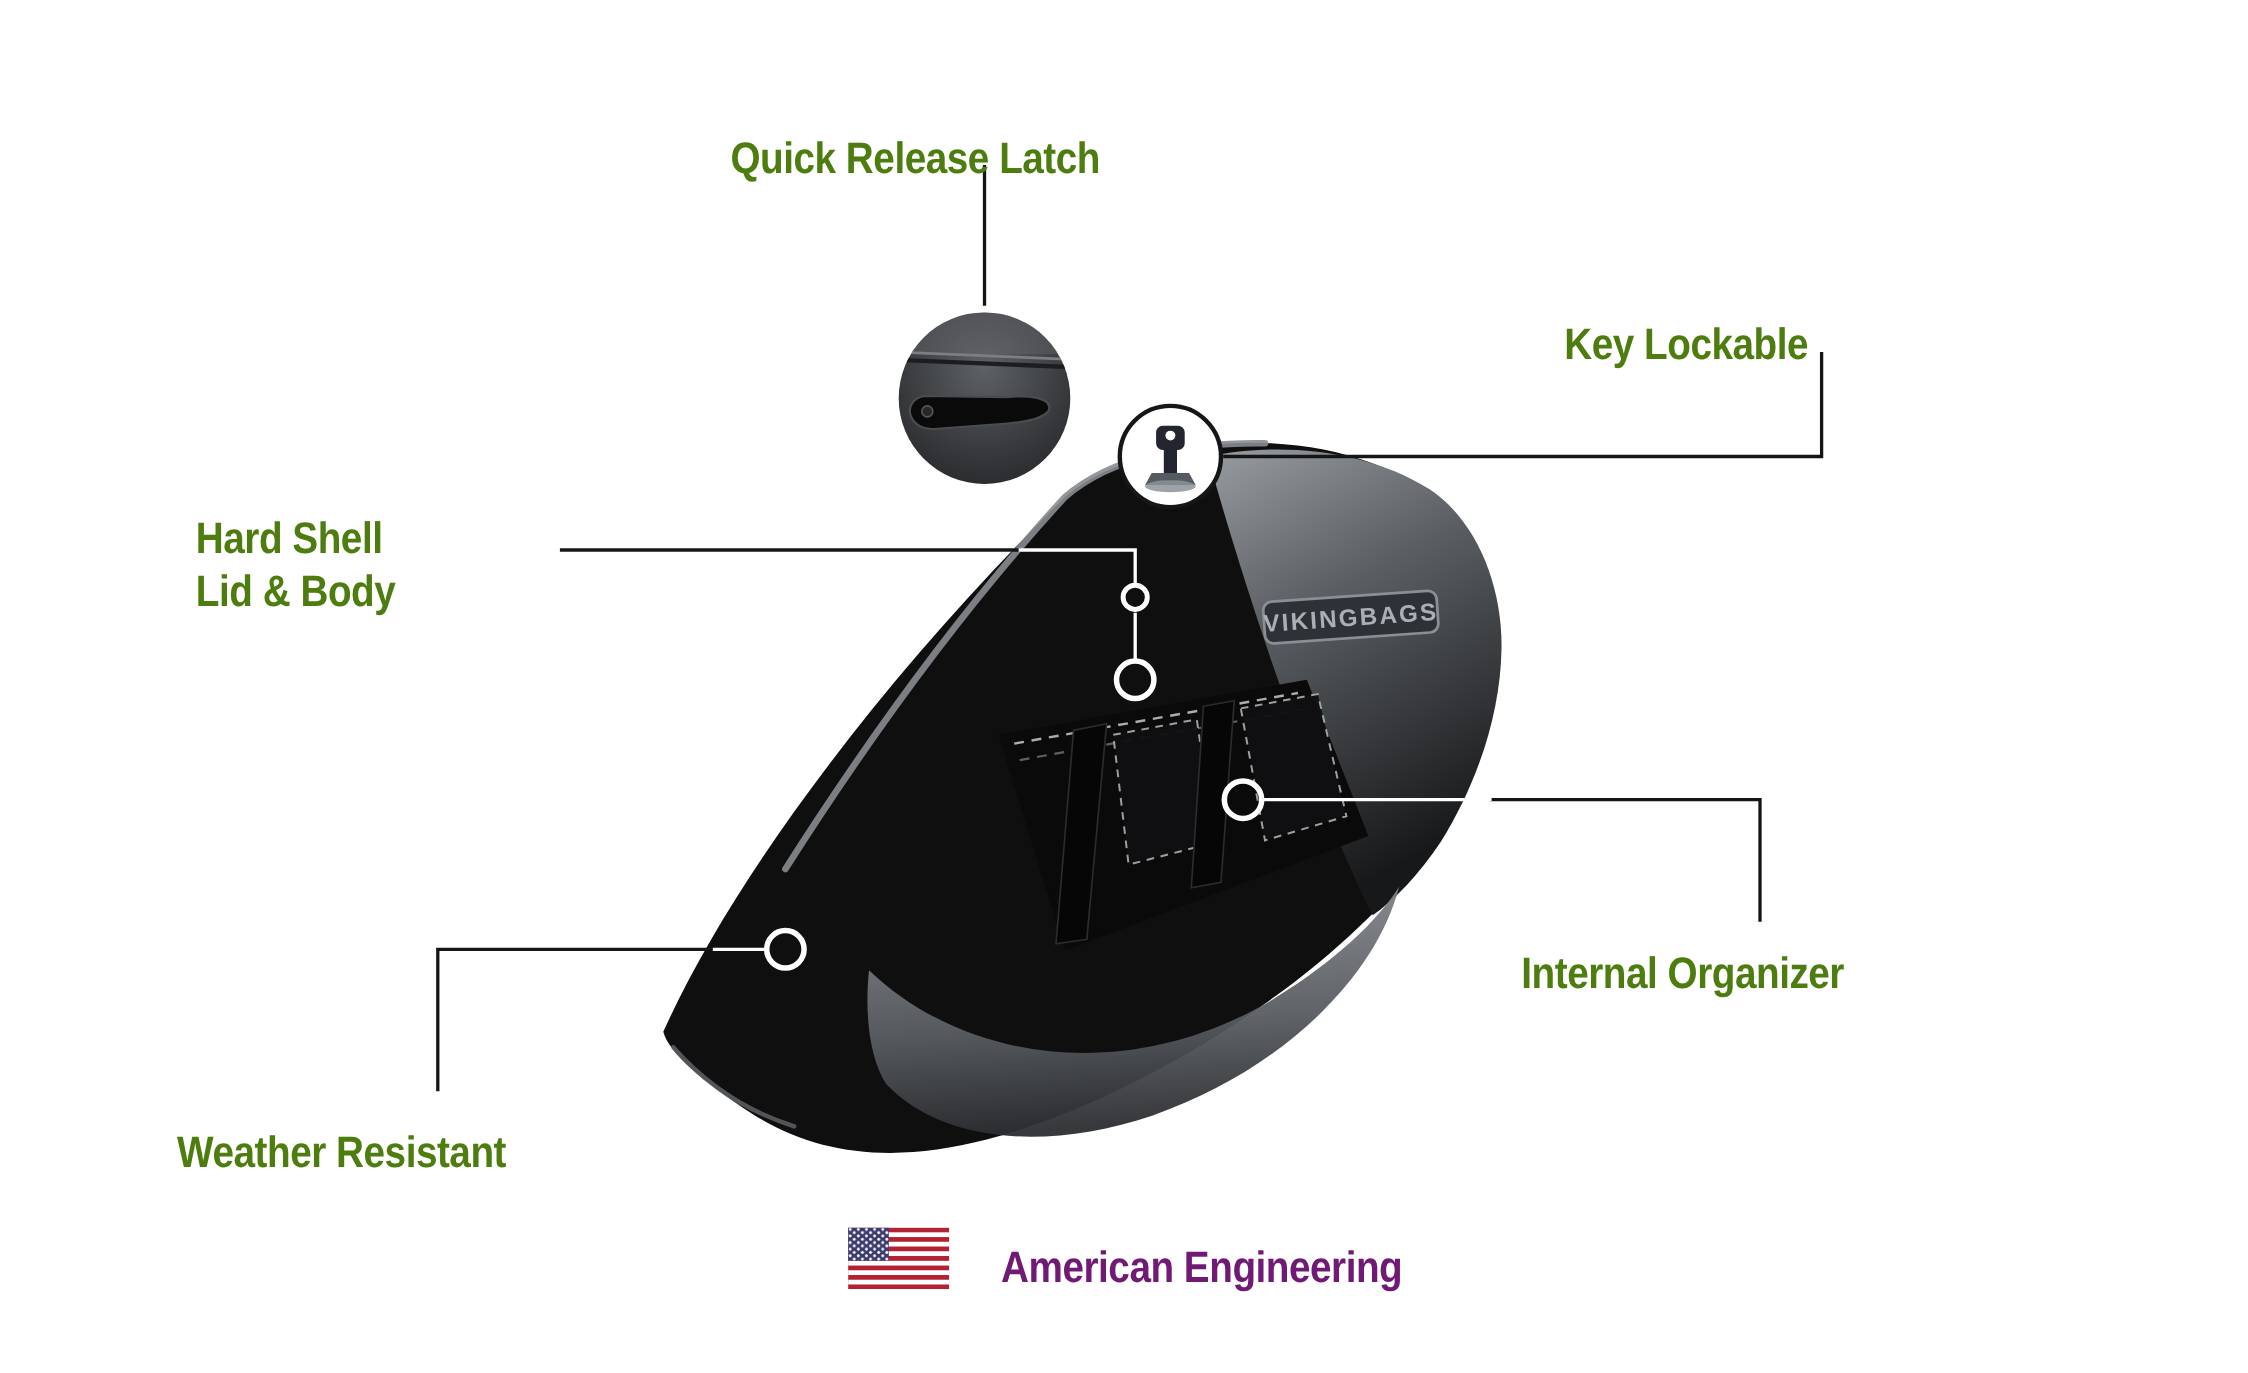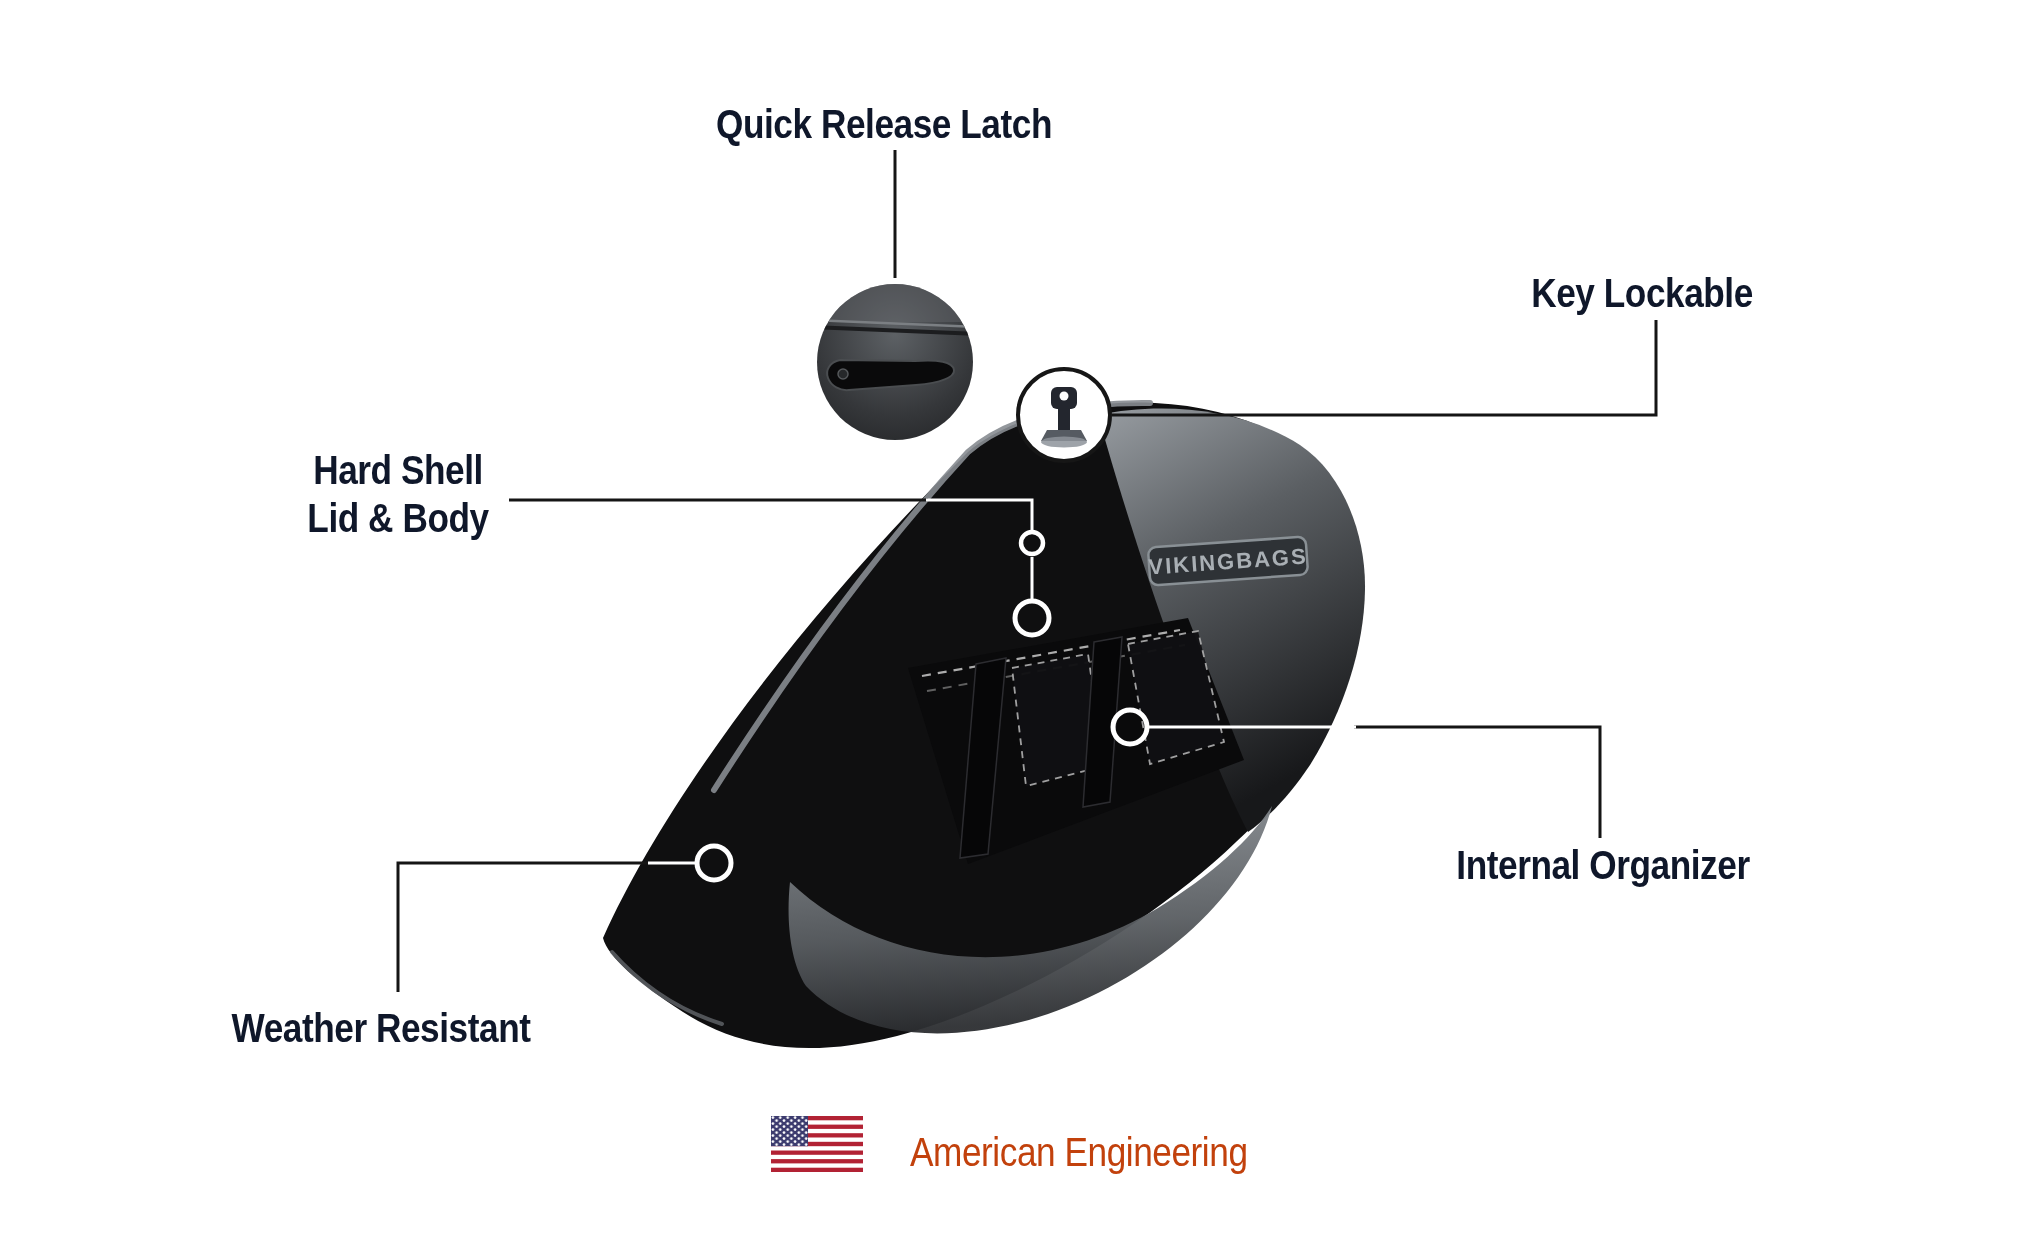--- a/index.html
+++ b/index.html
@@ -2,29 +2,29 @@
 <html><head>
 <meta charset="utf-8">
 <style>
   html,body{margin:0;padding:0;background:#ffffff;}
   .stage{
     position:relative;width:2044px;height:1248px;background:#ffffff;
     overflow:hidden;font-family:"Liberation Sans",sans-serif;
   }
   svg.art{position:absolute;left:0;top:0;width:2044px;height:1248px;}
   .label{
-    position:absolute;width:500px;text-align:center;
+    position:absolute;width:500px;
     font-weight:700;font-size:40px;line-height:48px;
-    color:#0f172a;letter-spacing:-0.5px;
+    color:#4d7c0f;letter-spacing:-0.5px;margin-top:20px;
   }
   .label .line{display:block;transform:scaleX(0.88);}
   .footer-text{
     position:absolute;left:910px;top:1128px;
-    font-weight:400;font-size:40px;line-height:48px;
-    color:#c2410c;letter-spacing:-0.5px;white-space:nowrap;
+    font-weight:700;font-size:40px;line-height:48px;
+    color:#701a75;letter-spacing:-0.5px;white-space:nowrap;
   }
   .footer-text .line{display:inline-block;transform:scaleX(0.88);transform-origin:left center;}
   .flag{position:absolute;left:771px;top:1116px;width:92px;height:56px;}
 </style>
 </head>
 <body>
 
 <div class="stage">
 
   <svg class="art" viewBox="0 0 2044 1248">

